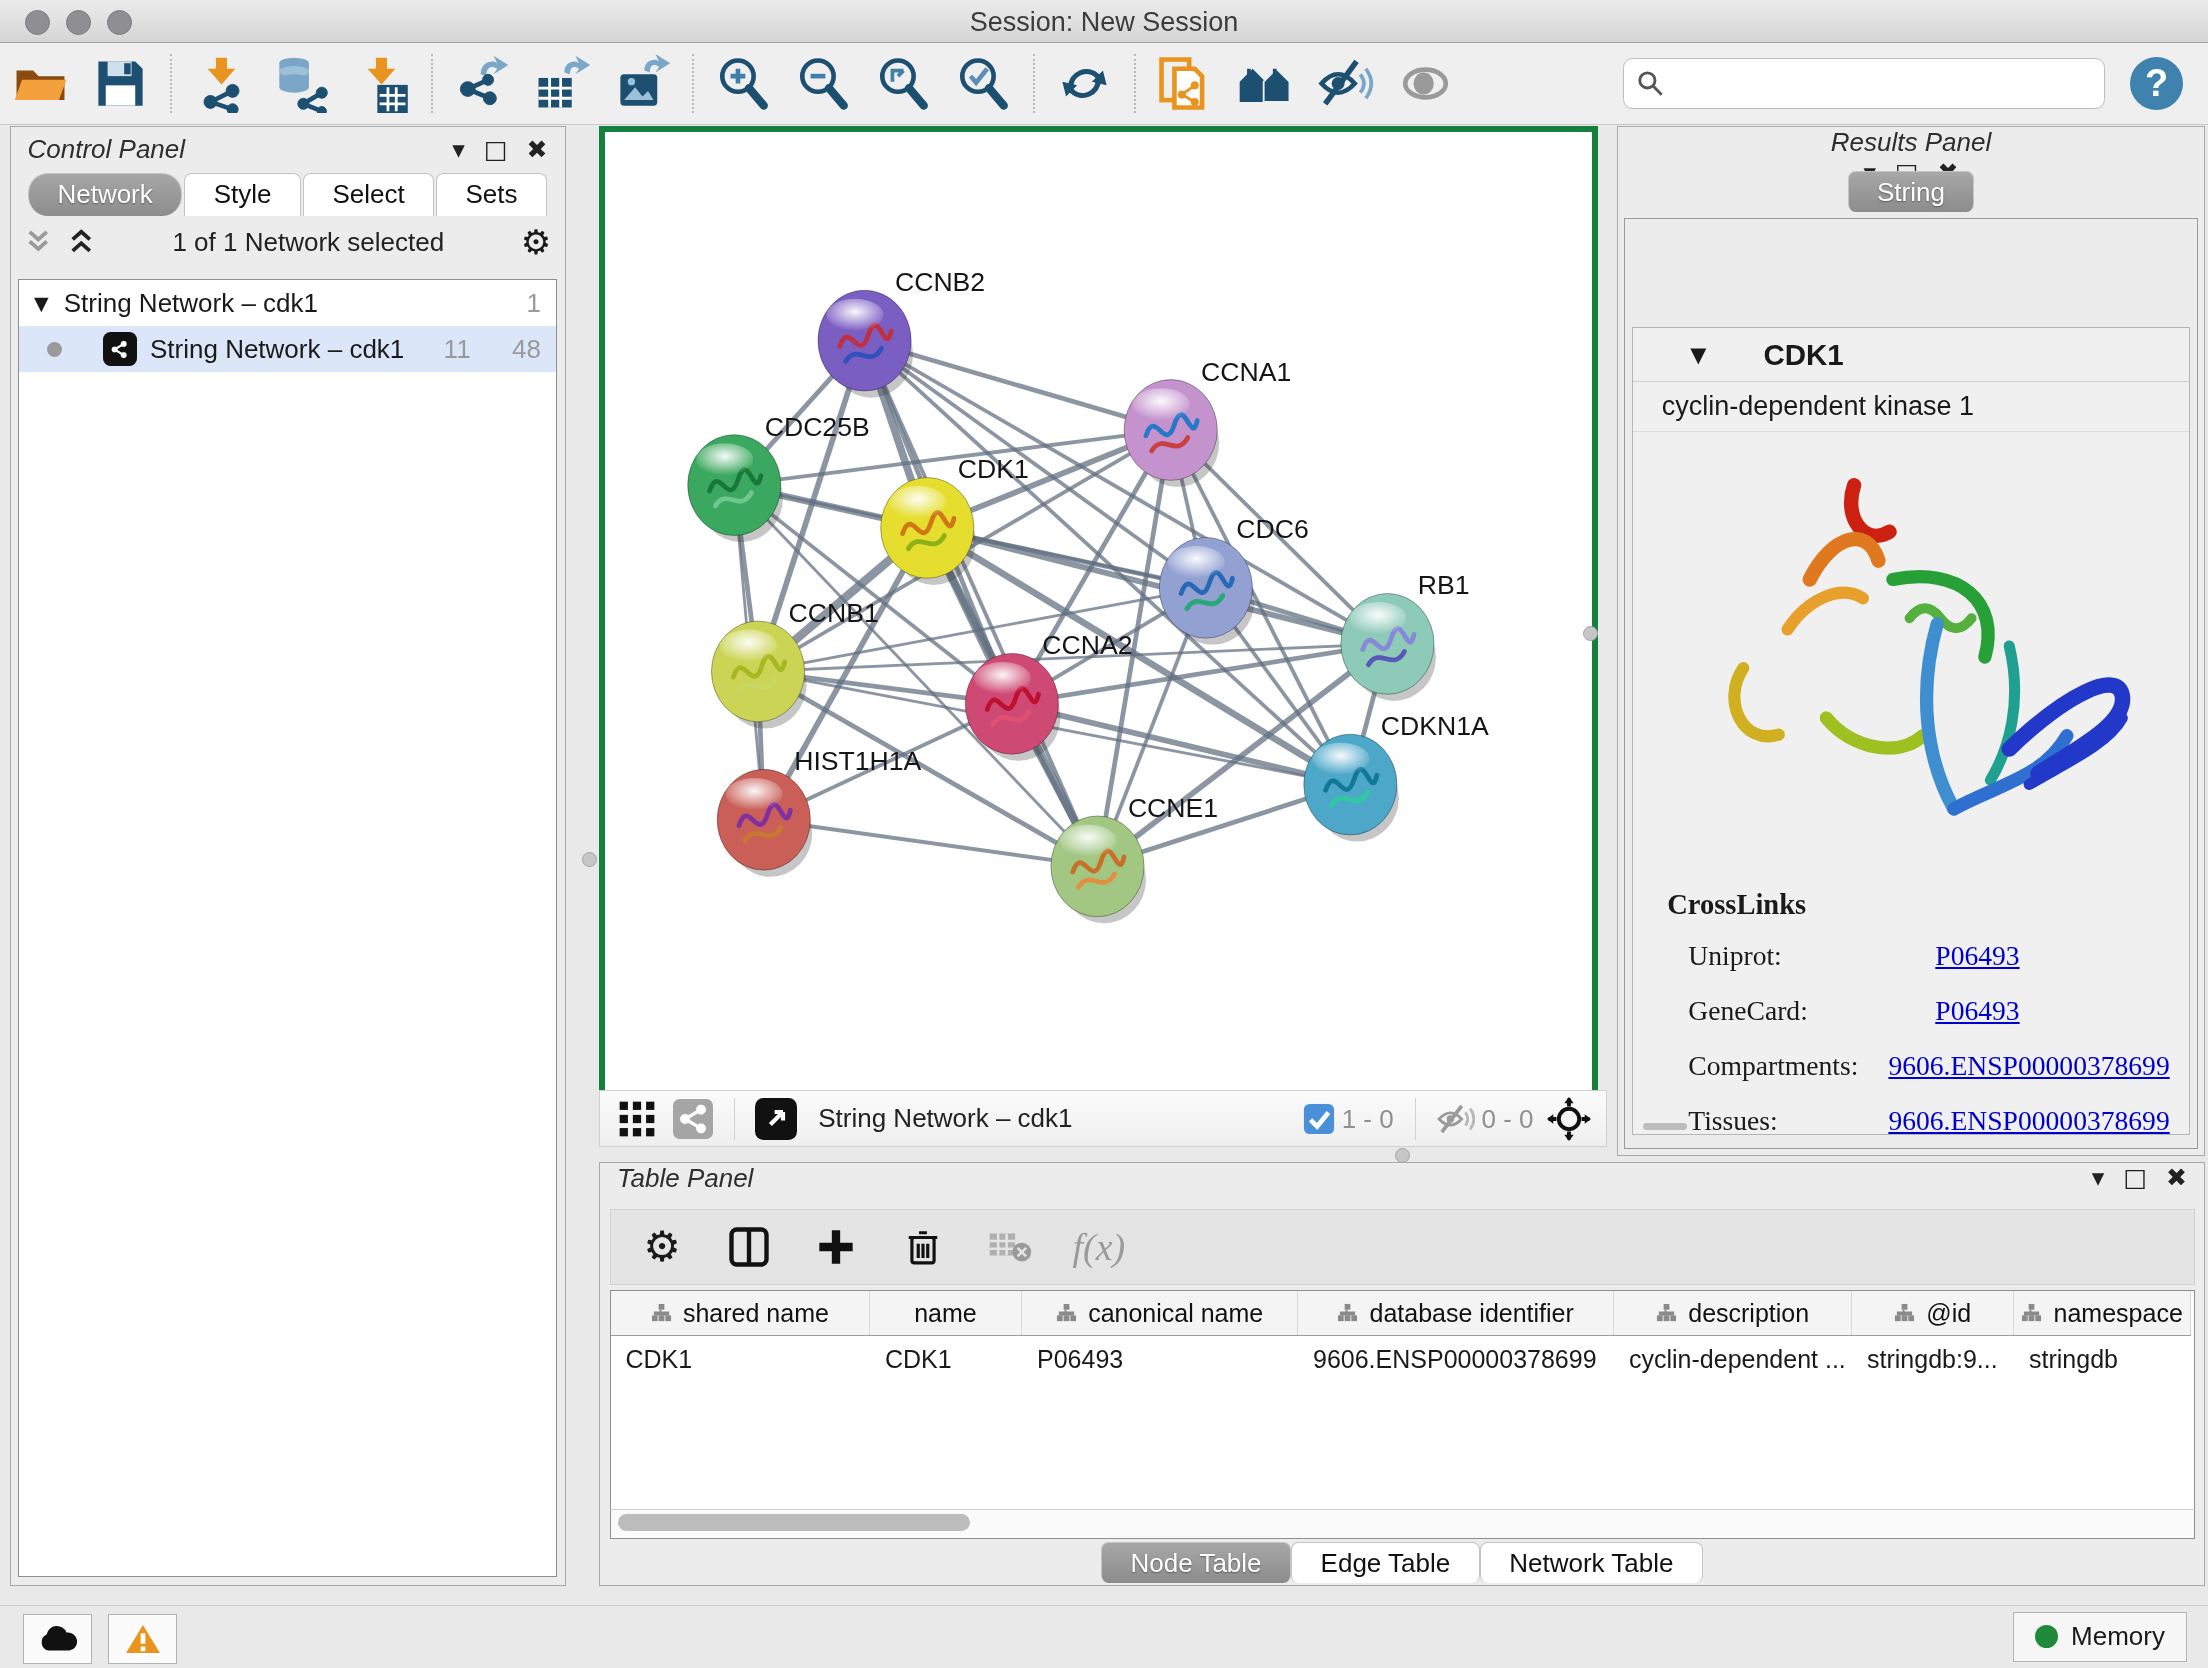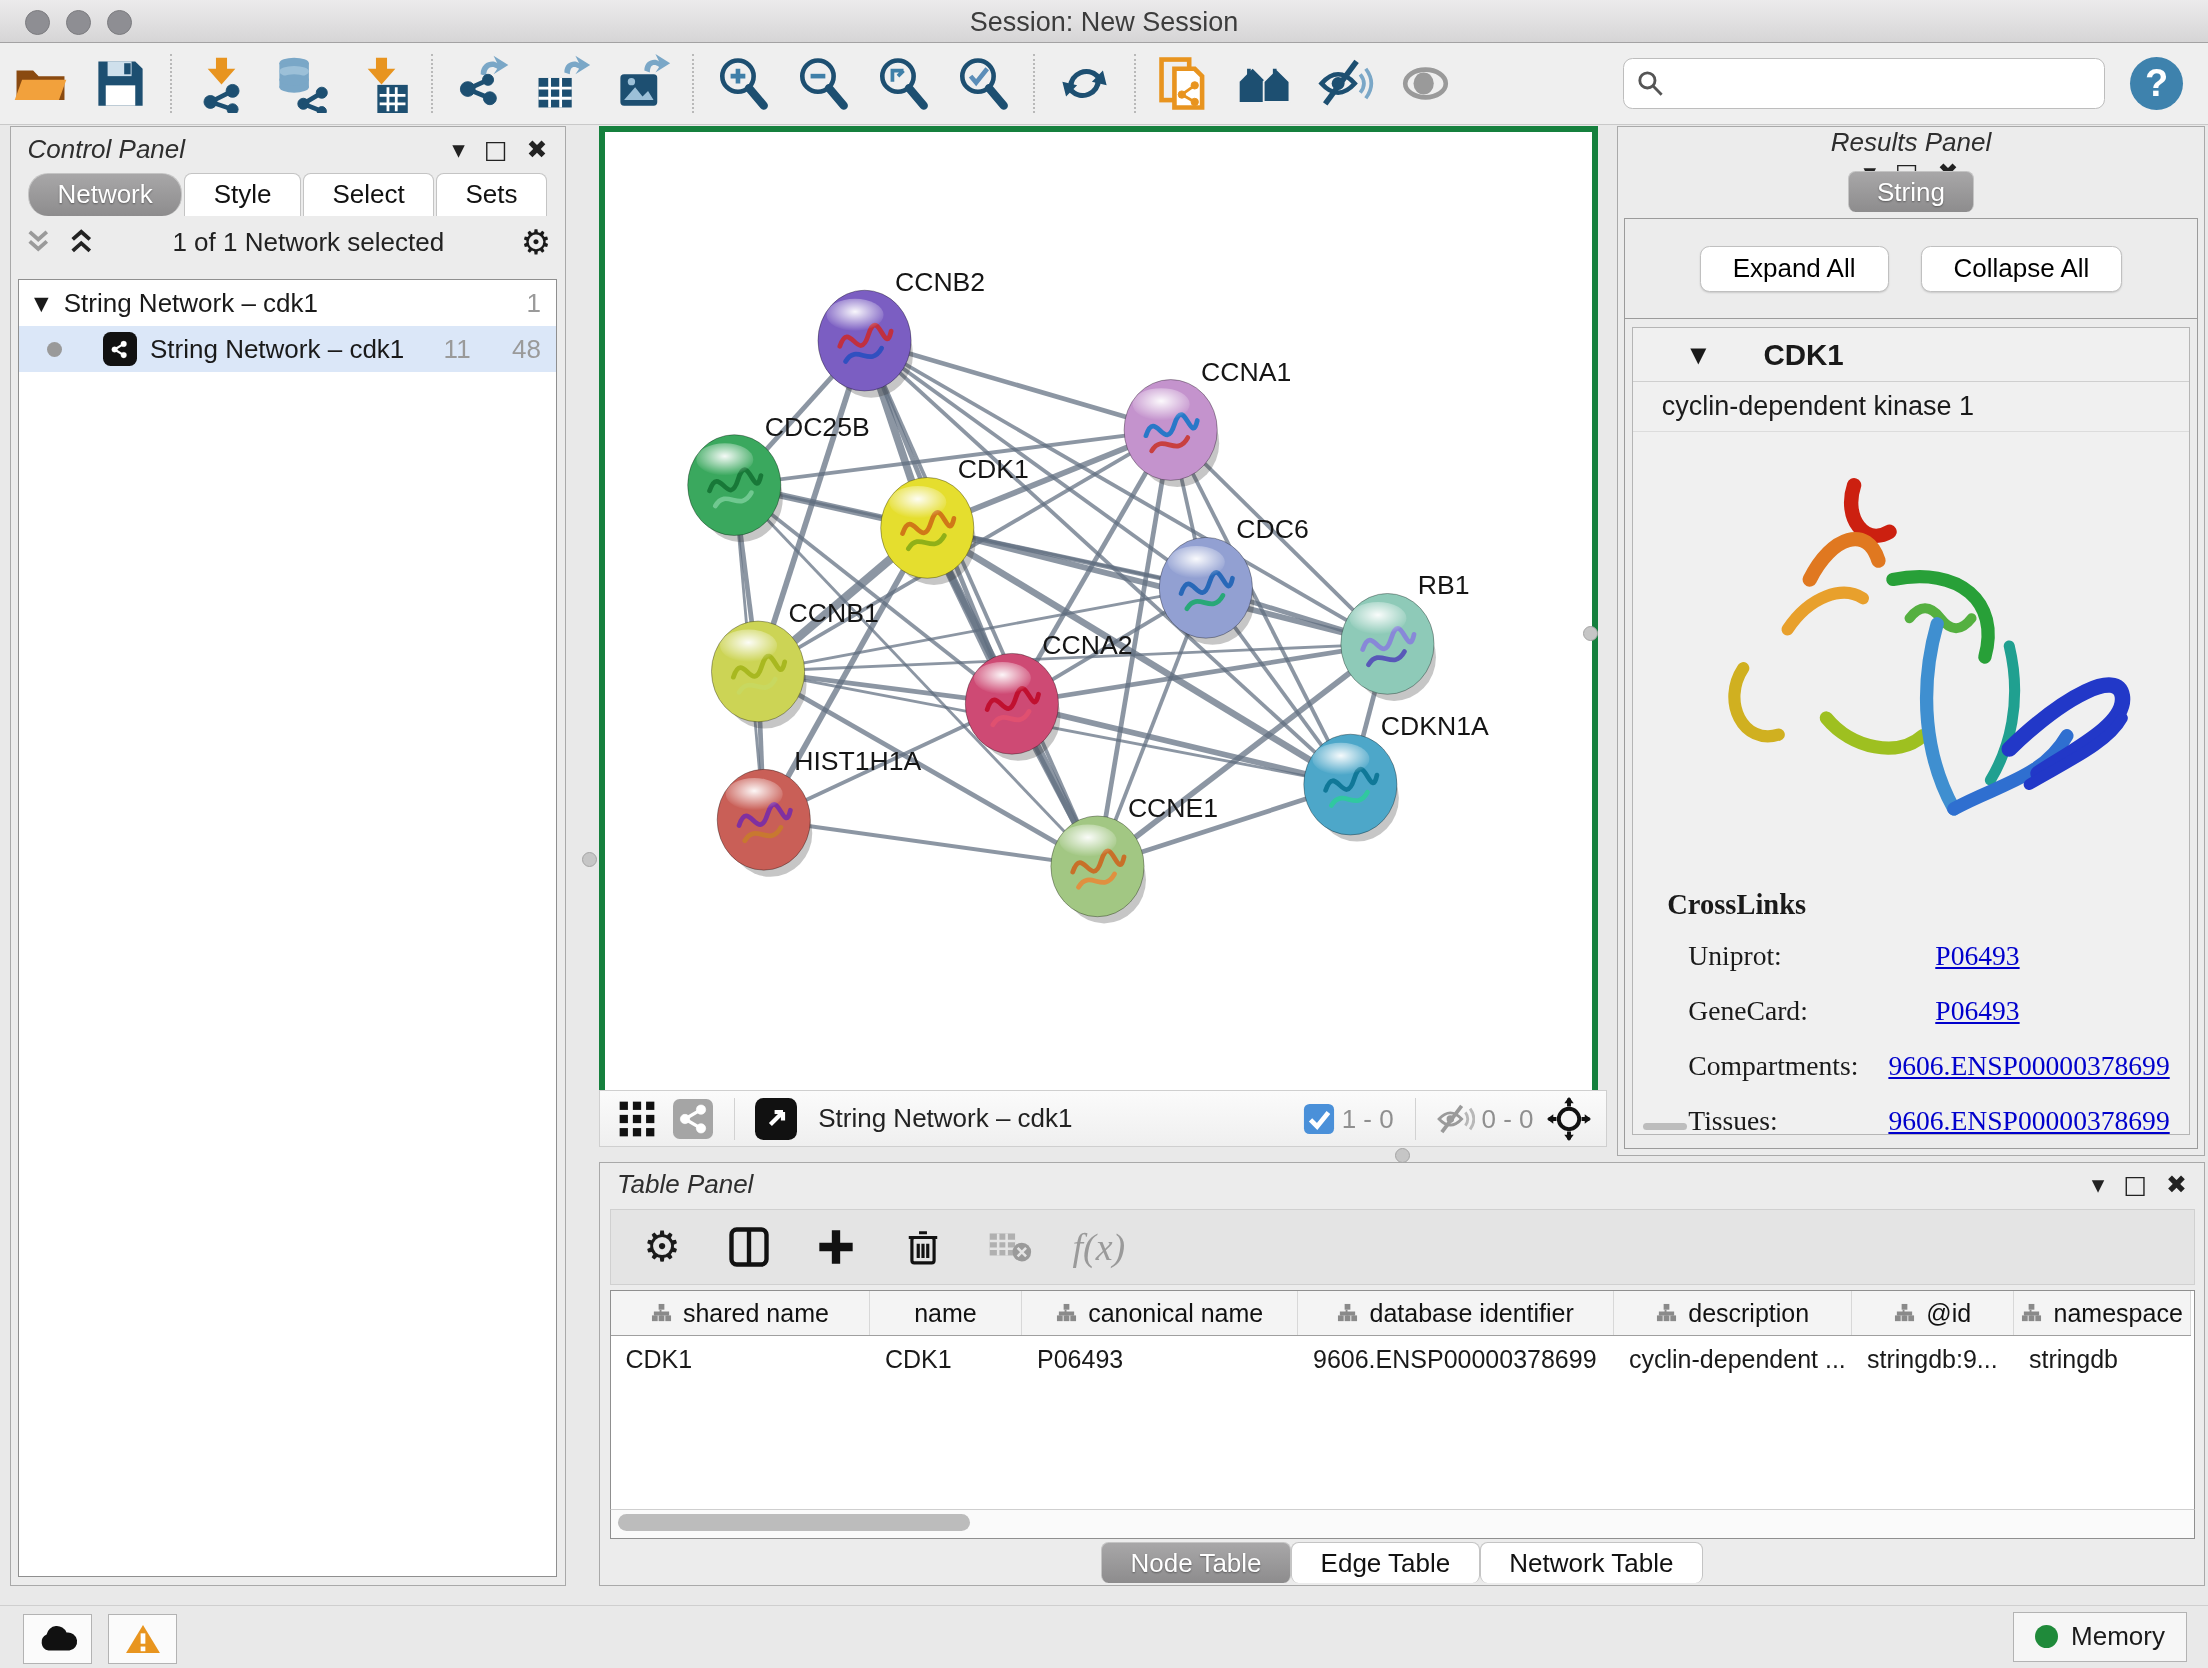--- a/index.html
+++ b/index.html
@@ -70,21 +70,21 @@
   .rp-desc{height:49px;display:flex;align-items:center;padding-left:28.5px;font-size:27px;border-bottom:1px solid #dcdcdc;}
   .protein{position:absolute;left:28.5px;top:124px;width:495px;height:399px;}
   .crosslinks{position:absolute;left:34px;top:561px;right:19px;font-family:"Liberation Serif",serif;font-size:27.6px;}
   .crosslinks h3{font-size:28.5px;margin:0 0 19px 0;font-family:"Liberation Serif",serif;}
   .clrow{display:flex;margin:0 0 23px 21px;}
   .clrow .cll{width:247px;}
   .clrow a{color:#0000cc;text-decoration:underline;}
   .mini-scroll{position:absolute;left:9.5px;bottom:3.8px;width:44px;height:7.6px;background:#bdbdbd;border-radius:3.8px;}
   
   .tablepanel{position:absolute;left:599px;top:1162px;width:1604px;height:422px;background:#ececec;border:1.9px solid #a9a9a9;}
-  .tp-head{height:42px;display:flex;align-items:center;justify-content:space-between;padding:0 17px;}
+  .tp-head{height:42px;display:flex;align-items:flex-start;justify-content:space-between;padding:0 17px;}
   .tp-toolbar{margin:3.8px 9.5px 0 9.5px;height:74px;background:#e4e4e4;border:1px solid #d0d0d0;
     display:flex;align-items:center;gap:38px;padding:0 27px;}
   .tpt{width:49px;height:49px;display:flex;align-items:center;justify-content:center;}
   .fx{font-family:"Liberation Serif",serif;font-style:italic;font-size:38px;color:#9a9a9a;}
   .tbl{position:absolute;left:9.5px;right:9.5px;top:127px;bottom:46px;background:#fff;border:1.9px solid #8f8f8f;overflow:hidden;}
   table{border-collapse:collapse;width:1579px;table-layout:fixed;}
   th{height:42px;background:#f4f4f4;border-right:1px solid #d8d8d8;border-bottom:1.9px solid #9f9f9f;
      font-weight:normal;font-size:25px;color:#111;}
   th .hwrap{display:flex;align-items:center;justify-content:center;gap:11.4px;white-space:nowrap;overflow:hidden;}
   td{height:44px;border-right:1px solid transparent;font-size:25px;padding-left:15px;white-space:nowrap;overflow:hidden;}
@@ -561,24 +561,20 @@
     <span class="panel-btns uni">
       <span>▾</span>
       <span>□</span>
       <span style="font-weight:bold">✖</span>
     </span>
   </div>
   <div class="rp-tabs">
     <div class="tabbtn sel" style="border-radius:7.6px;height:40px">String</div>
   </div>
   <div class="rp-inner">
-    <div class="rp-buttons">
-      <button class="wbtn">Expand All</button>
-      <button class="wbtn">Collapse All</button>
-    </div>
     <div class="rp-card">
       <div class="rp-generow">
         <span class="uni" style="font-size:21px">▼</span>
         <span class="rp-genename">CDK1</span>
       </div>
       <div class="rp-desc">cyclin-dependent kinase 1</div>
       <svg class="protein" viewBox="0 0 420 360">
         <g fill="none" stroke-linecap="round">
           <path d="M160 30 C150 60 170 85 192 72" stroke="#cc2010" stroke-width="13"></path>
           <path d="M120 115 C140 75 172 66 182 98" stroke="#e07820" stroke-width="13"></path>

